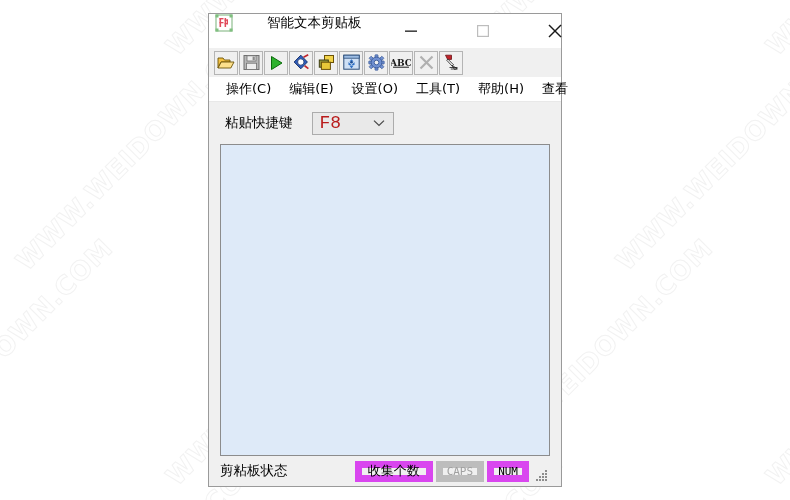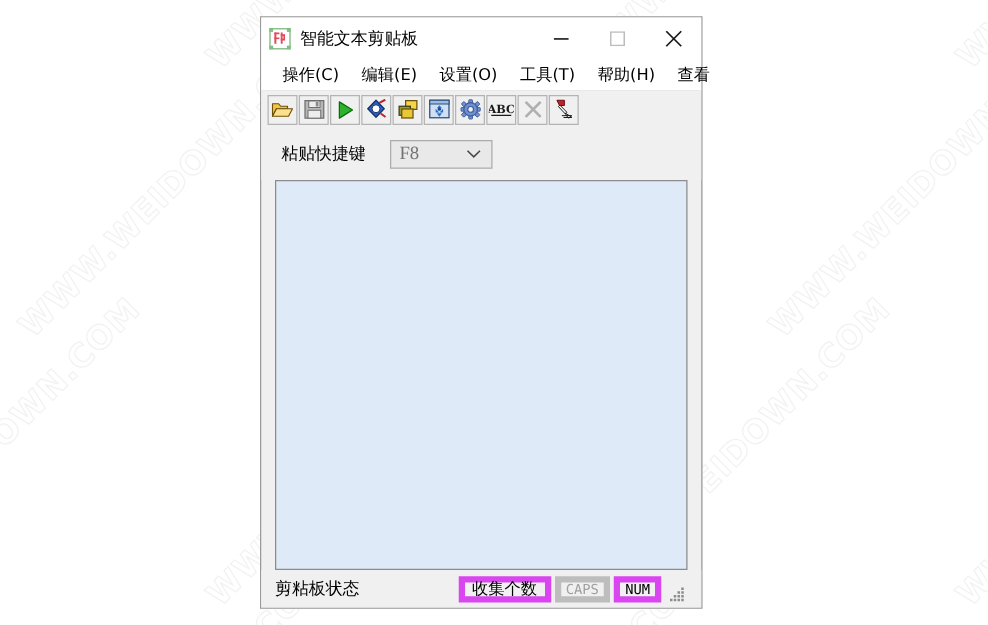--- a/index.html
+++ b/index.html
@@ -49,22 +49,23 @@
     z-index: 2;
     display: flex;
     flex-direction: column;
   }
 
   
   #title-bar {
     height: 34px;
     background: #ffffff;
     display: flex;
-    align-items: center;
-    flex: 0 0 auto;
+    align-items: flex-start;
+    flex: 0 0 auto;
+    gap: 27px;
   }
   #app-icon {
     width: 18px;
     height: 18px;
     margin-left: 6px;
     margin-right: 7px;
     flex: 0 0 auto;
     position: relative;
   }
   #title-text {
@@ -145,24 +146,24 @@
     width: 82px;
     height: 23px;
     border: 1px solid #acacac;
     background: #e9e9e9;
     box-sizing: border-box;
     display: flex;
     align-items: center;
     position: relative;
   }
   #shortcut-value {
-    font-size: 15px;
-    color: #737373;
+    font-size: 18px;
+    color: #b91c1c;
     margin-left: 7px;
-    font-family: Liberation Serif, serif;
+    font-family: Liberation Mono, monospace;
   }
   #shortcut-arrow {
     position: absolute;
     right: 8px;
     top: 50%;
     transform: translateY(-50%);
     display: block;
   }
 
   
@@ -190,21 +191,21 @@
     padding-right: 12px;
   }
   #status-main {
     font-size: 13.5px;
     color: #000000;
     white-space: nowrap;
     flex: 1 1 auto;
   }
   .status-panel {
     height: 21px;
-    border: 5px solid #d946ef;
+    border: 7px solid #d946ef;
     box-sizing: border-box;
     display: flex;
     align-items: center;
     justify-content: center;
     margin-left: 3px;
     font-size: 13px;
     color: #000000;
     padding: 0 6px;
     white-space: nowrap;
     flex: 0 0 auto;
@@ -278,29 +279,20 @@
       </svg>
     </div>
     <div class="win-btn">
       <svg width="14" height="14" viewBox="0 0 14 14">
         <line x1="1" y1="1" x2="13" y2="13" stroke="#1a1a1a" stroke-width="1.4"></line>
         <line x1="13" y1="1" x2="1" y2="13" stroke="#1a1a1a" stroke-width="1.4"></line>
       </svg>
     </div>
   </div>
 
-  <div id="menu-bar">
-    <div class="menu-item">操作(C)</div>
-    <div class="menu-item">编辑(E)</div>
-    <div class="menu-item">设置(O)</div>
-    <div class="menu-item">工具(T)</div>
-    <div class="menu-item">帮助(H)</div>
-    <div class="menu-item">查看</div>
-  </div>
-
   <div id="toolbar">
 
     <div class="tb-btn">
       <svg width="18" height="16" viewBox="0 0 18 16">
         <path d="M1 13 L1 3 L6 3 L7.5 5 L13 5 L13 7 L4 7 L1 13 Z" fill="#f5c243" stroke="#6b5208" stroke-width="0.9" stroke-linejoin="round"></path>
         <path d="M1 13 L4.2 7 L17 7 L13.8 13 Z" fill="#fde08c" stroke="#6b5208" stroke-width="0.9" stroke-linejoin="round"></path>
       </svg>
     </div>
 
     <div class="tb-btn">
@@ -381,20 +373,29 @@
     <div class="tb-btn">
       <svg width="17" height="17" viewBox="0 0 17 17">
         <path d="M2.5 1.2 L8.5 1.2 L8.5 5.4 L4.6 5.4 Z" fill="#c0242b" stroke="#6b1014" stroke-width="0.8"></path>
         <path d="M4.8 5 L10.5 10.8 L9.2 12.1 L3.8 6.3 Z" fill="#ffffff" stroke="#1a1a1a" stroke-width="0.8"></path>
         <path d="M9 11.4 L14.2 14.6 L11.5 15.4 Z" fill="#ffffff" stroke="#1a1a1a" stroke-width="0.8"></path>
         <line x1="6.5" y1="13.5" x2="14.5" y2="13.5" stroke="#1a1a1a" stroke-width="0.8"></line>
         <line x1="7.8" y1="15" x2="14.5" y2="15" stroke="#1a1a1a" stroke-width="0.8"></line>
       </svg>
     </div>
 
+  </div>
+
+  <div id="menu-bar">
+    <div class="menu-item">操作(C)</div>
+    <div class="menu-item">编辑(E)</div>
+    <div class="menu-item">设置(O)</div>
+    <div class="menu-item">工具(T)</div>
+    <div class="menu-item">帮助(H)</div>
+    <div class="menu-item">查看</div>
   </div>
 
   <div id="shortcut-row">
     <div id="shortcut-label">粘贴快捷键</div>
     <div id="shortcut-select">
       <div id="shortcut-value">F8</div>
       <svg id="shortcut-arrow" width="12" height="8" viewBox="0 0 12 8">
         <path d="M1 1.6 L6 6.4 L11 1.6" fill="none" stroke="#4a4a4a" stroke-width="1.3"></path>
       </svg>
     </div>

